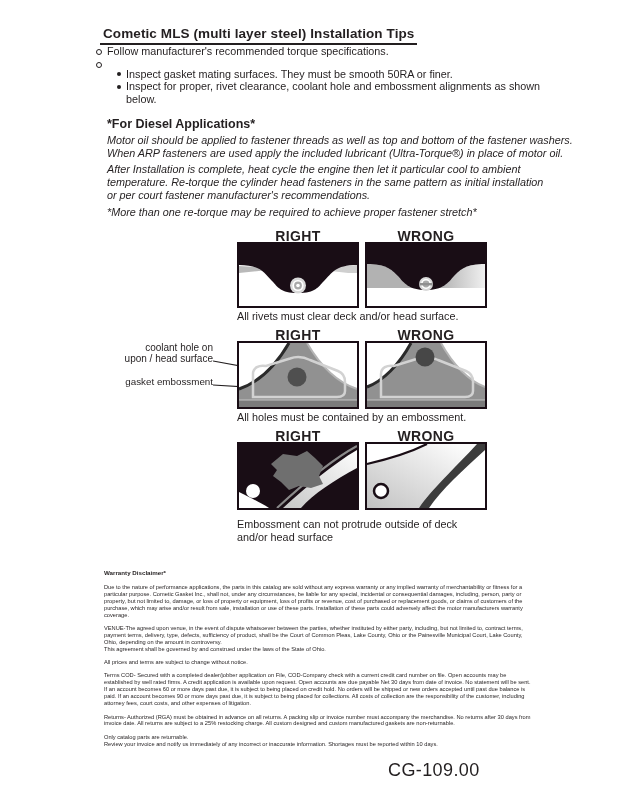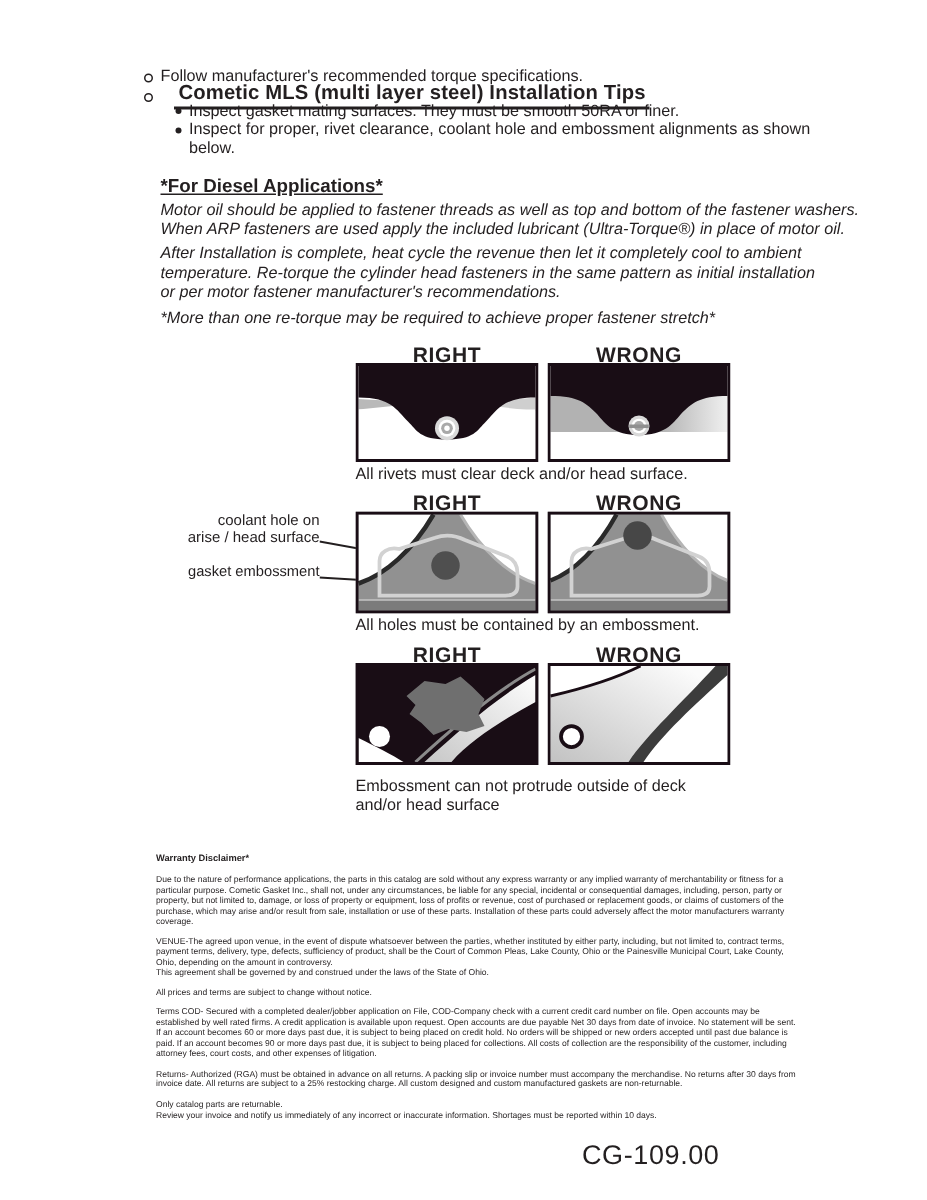--- a/index.html
+++ b/index.html
@@ -3,32 +3,32 @@
 <meta charset="utf-8">
 <style>
   html,body{margin:0;padding:0;background:#ffffff;}
   .page{
     position:relative;width:618px;height:800px;background:#ffffff;
     font-family:"Liberation Sans","DejaVu Sans",sans-serif;color:#231f20;overflow:hidden;
   }
   .abs{position:absolute;}
 
   .doc-title{
-    left:116px;top:26px;font-size:13.5px;font-weight:bold;
-    border-bottom:2px solid #231f20;padding:0 3px 2px 3px;letter-spacing:0.1px;margin-top:28px;
+    left:100px;top:26px;font-size:13.5px;font-weight:bold;
+    border-bottom:2px solid #231f20;padding:0 3px 2px 3px;letter-spacing:0.1px;
   }
 
   .bullets{left:96px;top:45px;width:460px;font-size:10.8px;}
   .b-row{display:flex;align-items:flex-start;line-height:12.7px;}
   .b-row.sub{margin-left:21px;}
   .marker{flex:0 0 auto;width:4px;height:4px;border-radius:50%;margin:4px 5px 0 0;}
   .marker.open{border:1px solid #231f20;}
   .marker.fill{background:#231f20;margin-top:4.5px;}
 
-  .diesel-heading{left:107px;top:117px;font-size:12.5px;font-weight:bold;text-decoration:underline;}
+  .diesel-heading{left:107px;top:117px;font-size:12.5px;font-weight:bold;}
   .para{left:107px;font-size:10.8px;line-height:13px;width:470px;font-style:italic;}
   .p1{top:134px;} .p2{top:163px;} .pnote{top:206px;}
 
   .dw-label{top:0;width:122px;text-align:center;font-size:14px;font-weight:bold;letter-spacing:0.4px;}
   .r1-lab{top:228px;} .r2-lab{top:327px;} .r3-lab{top:428px;}
   .lab-left{left:237px;} .lab-right{left:365px;}
   .dbox{width:122px;height:66px;display:block;}
   .dbox2{width:122px;height:68px;display:block;}
   .box-l{left:237px;} .box-r{left:365px;}
   .r1-box{top:242px;} .r2-box{top:341px;} .r3-box{top:442px;}
@@ -70,23 +70,23 @@
       <span>Inspect for proper, rivet clearance, coolant hole and embossment alignments as shown below.</span>
     </div>
   </div>
 
   <div class="abs diesel-heading">*For Diesel Applications*</div>
   <div class="abs para p1">
     <div>Motor oil should be applied to fastener threads as well as top and bottom of the fastener washers.</div>
     <div>When ARP fasteners are used apply the included lubricant (Ultra-Torque®) in place of motor oil.</div>
   </div>
   <div class="abs para p2">
-    <div>After Installation is complete, heat cycle the revenue then let it completely cool to ambient</div>
+    <div>After Installation is complete, heat cycle the engine then let it particular cool to ambient</div>
     <div>temperature. Re-torque the cylinder head fasteners in the same pattern as initial installation</div>
-    <div>or per motor fastener manufacturer's recommendations.</div>
+    <div>or per court fastener manufacturer's recommendations.</div>
   </div>
   <div class="abs para pnote">*More than one re-torque may be required to achieve proper fastener stretch*</div>
 
   <div class="abs dw-label r1-lab lab-left">RIGHT</div>
   <div class="abs dw-label r1-lab lab-right">WRONG</div>
 
   <svg class="abs dbox box-l r1-box" viewBox="0 0 122 66">
     <rect x="0" y="0" width="122" height="66" fill="#ffffff"></rect>
     <polygon points="2,24 46,26.5 2,31" fill="#b9b9b9"></polygon>
     <polygon points="120,23 120,32 76,27" fill="#cfcfcf"></polygon>
@@ -122,21 +122,21 @@
     <rect x="1" y="1" width="120" height="64" fill="none" stroke="#190d15" stroke-width="2"></rect>
   </svg>
 
   <div class="abs caption cap1">All rivets must clear deck and/or head surface.</div>
 
   <div class="abs dw-label r2-lab lab-left">RIGHT</div>
   <div class="abs dw-label r2-lab lab-right">WRONG</div>
 
   <div class="abs side-labels">
     <div>coolant hole on</div>
-    <div>arise / head surface</div>
+    <div>upon / head surface</div>
   </div>
   <div class="abs side-label2">gasket embossment</div>
 
   <svg class="abs leader-svg" width="88" height="56">
     <line x1="0" y1="20" x2="83" y2="35" stroke="#231f20" stroke-width="1.2"></line>
     <line x1="0" y1="44" x2="50" y2="47" stroke="#231f20" stroke-width="1.2"></line>
   </svg>
 
   <svg class="abs dbox2 box-l r2-box" viewBox="0 0 122 68">
     <rect x="0" y="0" width="122" height="68" fill="#919191"></rect>

